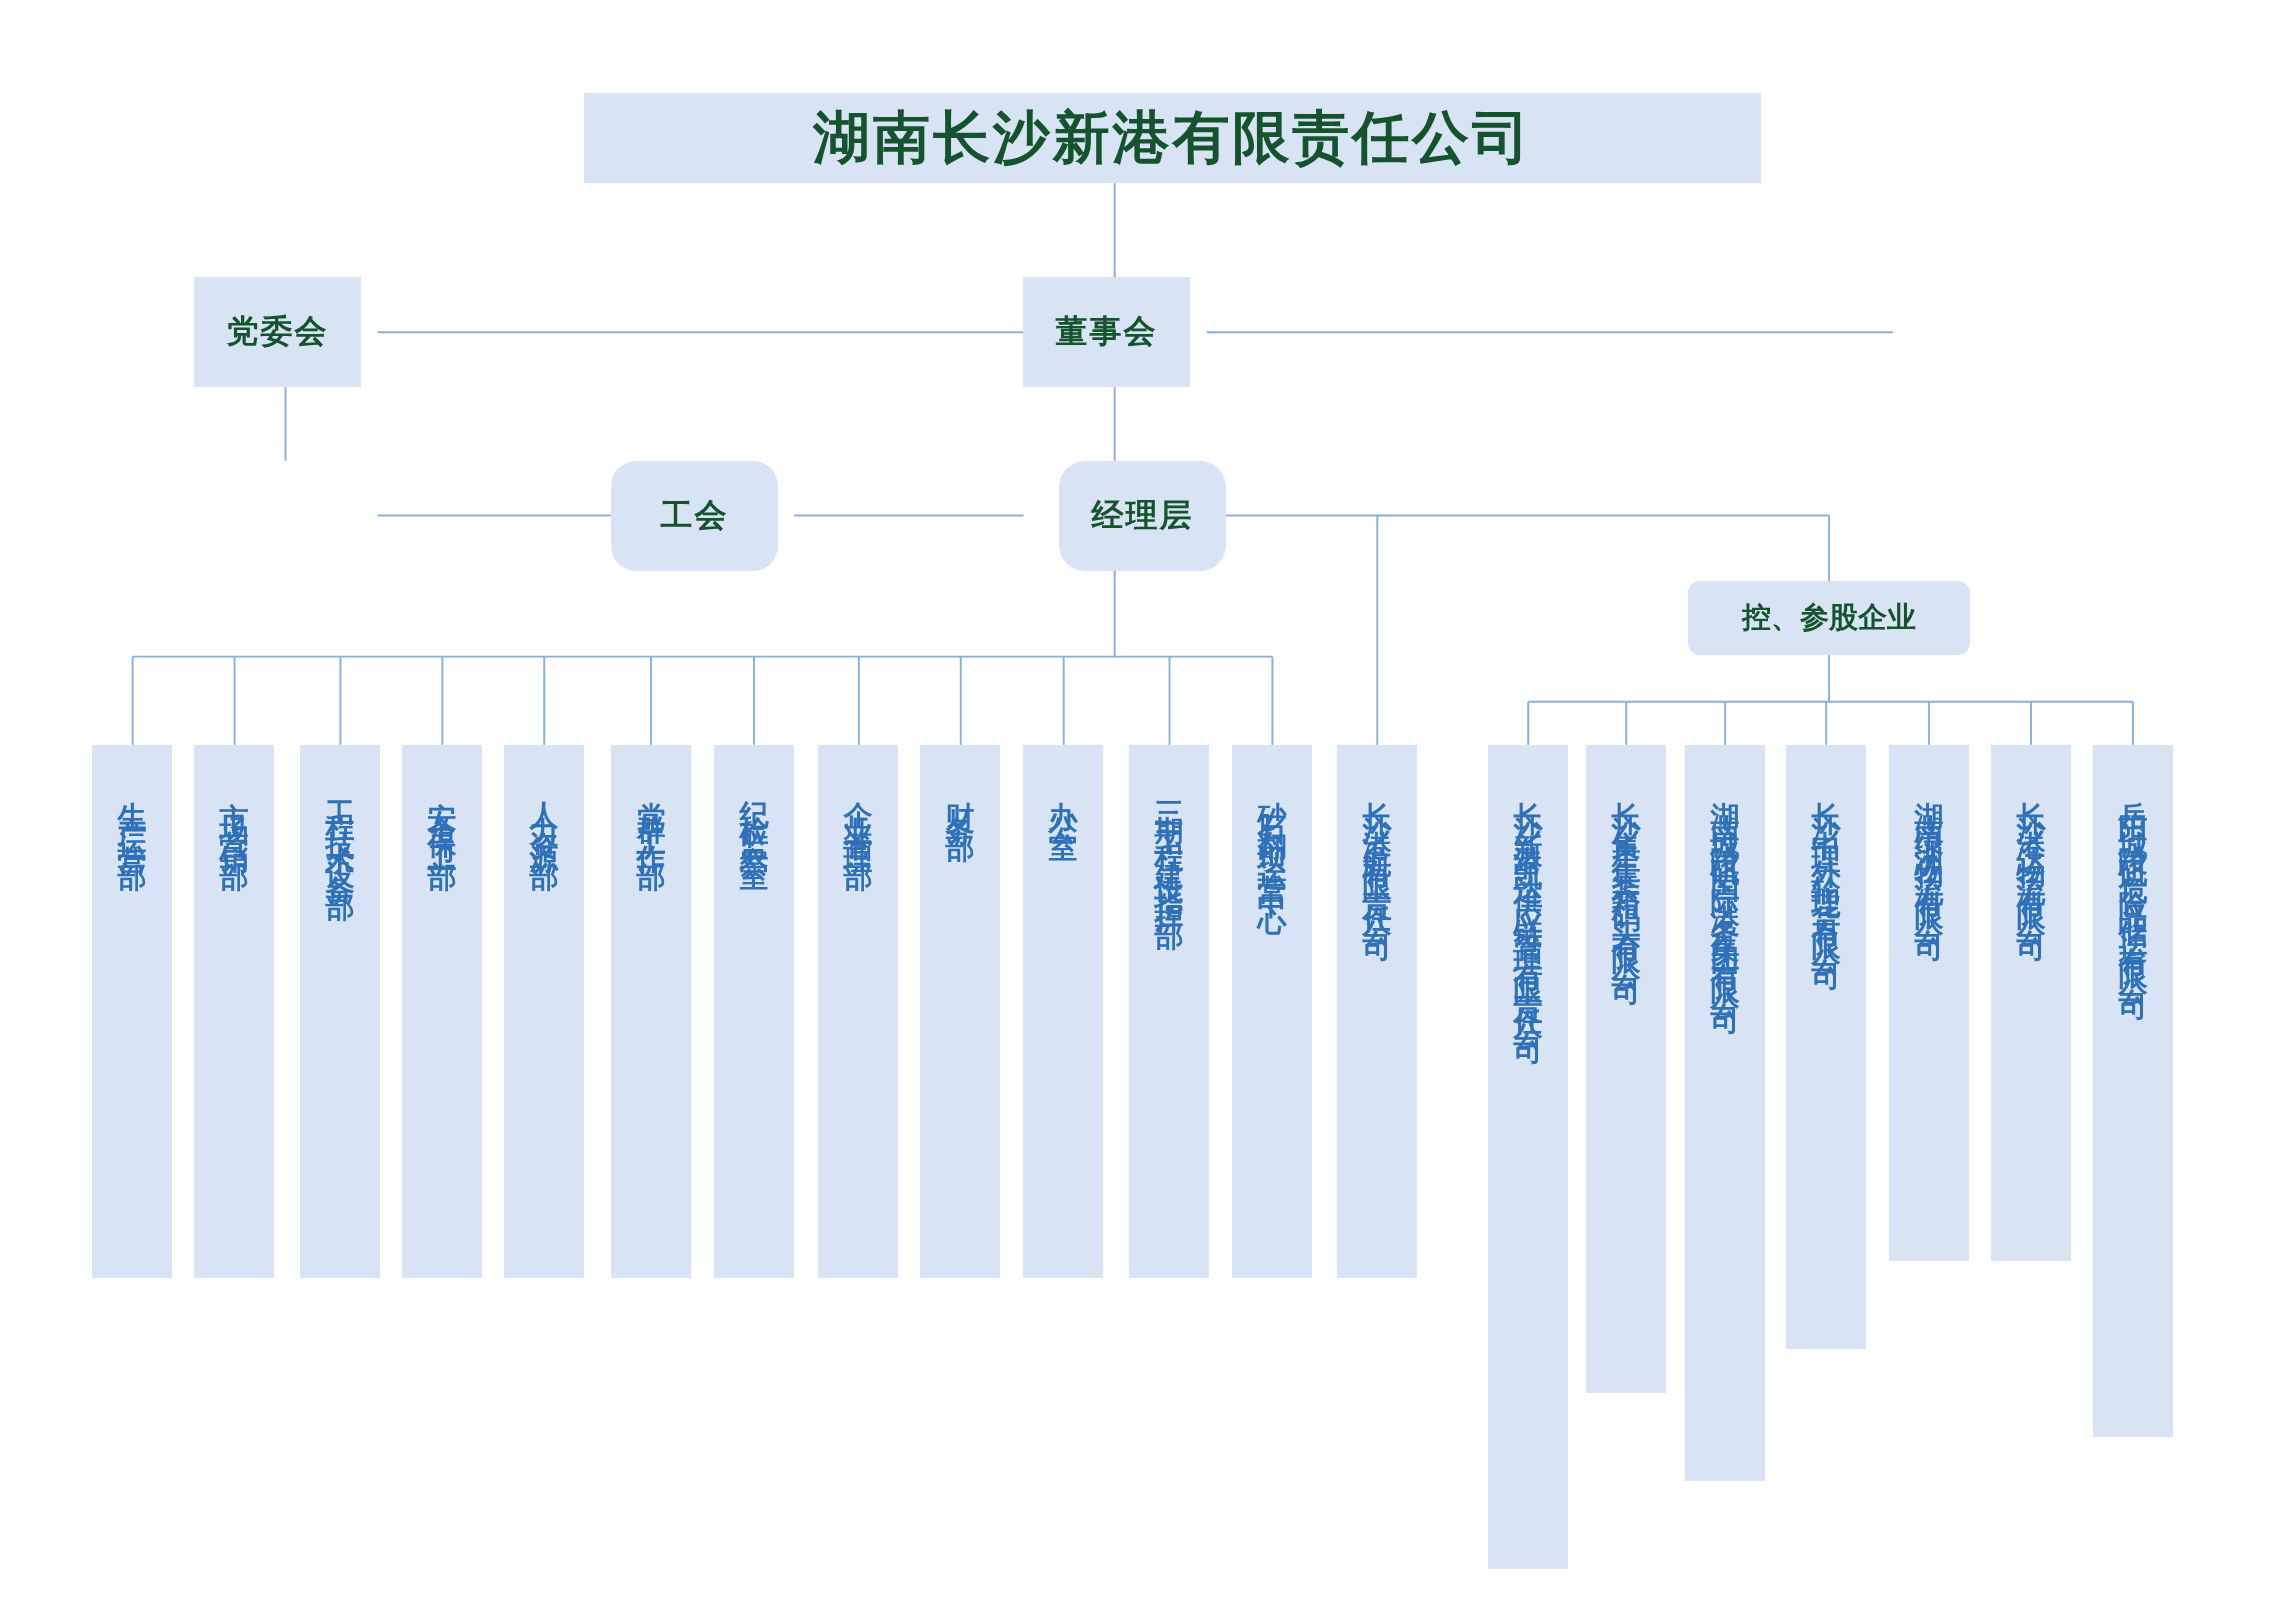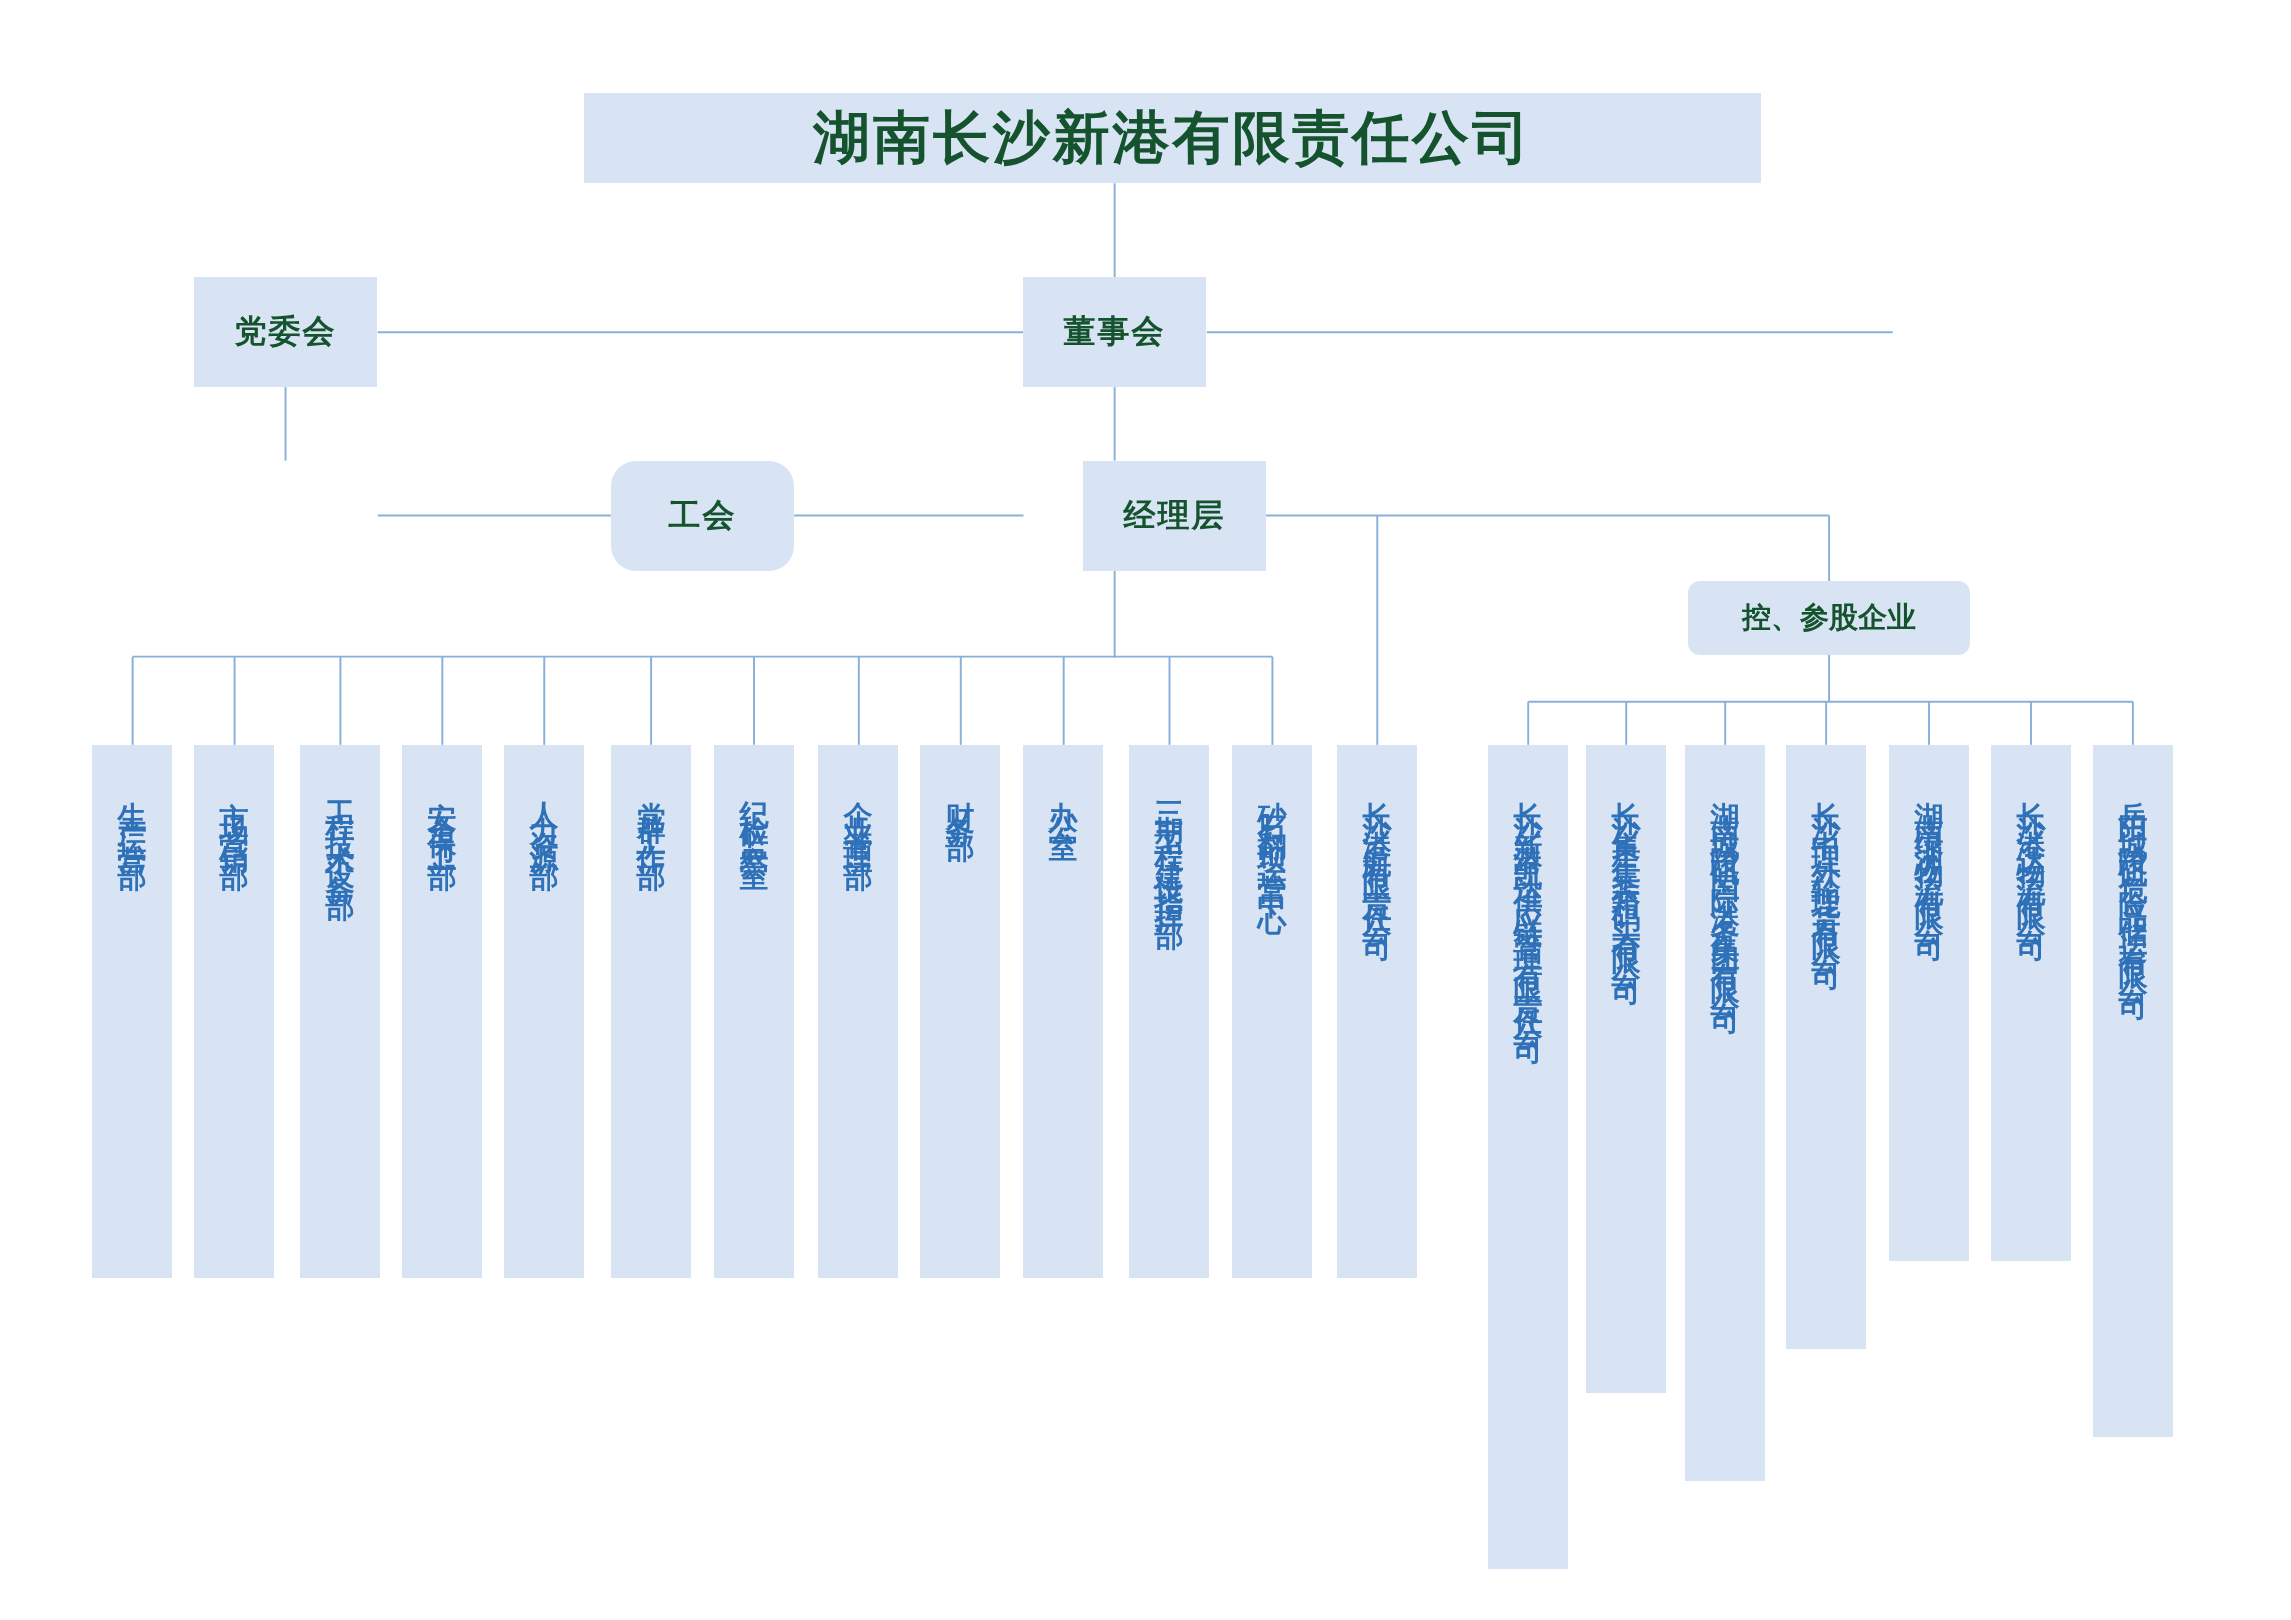--- a/index.html
+++ b/index.html
@@ -20,21 +20,21 @@
     display: flex;
     align-items: center;
     justify-content: center;
     box-sizing: border-box;
     text-align: center;
   }
   .title-box {
     left: 584px; top: 93px; width: 1177px; height: 90px;
     font-size: 57px; font-weight: bold; letter-spacing: 2.9px;
   }
-  .hbox { width: 183px; height: 110px; font-size: 32px; font-weight: bold; letter-spacing: 2px; }
+  .hbox { width: 167px; height: 110px; font-size: 32px; font-weight: bold; letter-spacing: 2px; }
   .label-box { left: 1688px; top: 581px; width: 282px; height: 74px; font-size: 29px; font-weight: bold; border-radius: 12px; }
   .vbox {
     position: absolute;
     top: 745px;
     width: 80px;
     background: #d8e4f3;
     display: flex;
     justify-content: center;
     align-items: flex-start;
     padding-top: 33px;
@@ -91,21 +91,21 @@
     <line x1="2072" y1="716" x2="2072" y2="760"></line>
     <line x1="2176" y1="716" x2="2176" y2="760"></line>
   </svg>
 
   <div class="box title-box">湖南长沙新港有限责任公司</div>
 
   <div class="box hbox" style="left:194px;top:277px;">党委会</div>
   <div class="box hbox" style="left:1023px;top:277px;">董事会</div>
 
   <div class="box hbox" style="left:611px;top:461px;border-radius:25px;">工会</div>
-  <div class="box hbox" style="left:1083px;top:461px;">经理层</div>
+  <div class="box hbox" style="left:1059px;top:461px;border-radius:26px;">经理层</div>
 
   <div class="box label-box">控、参股企业</div>
 
   <div class="vbox dept" style="left:92px;">
       <span class="vtext">生产运营部</span>
     </div>
   <div class="vbox dept" style="left:194px;">
       <span class="vtext">市场营销部</span>
     </div>
   <div class="vbox dept" style="left:300px;">

